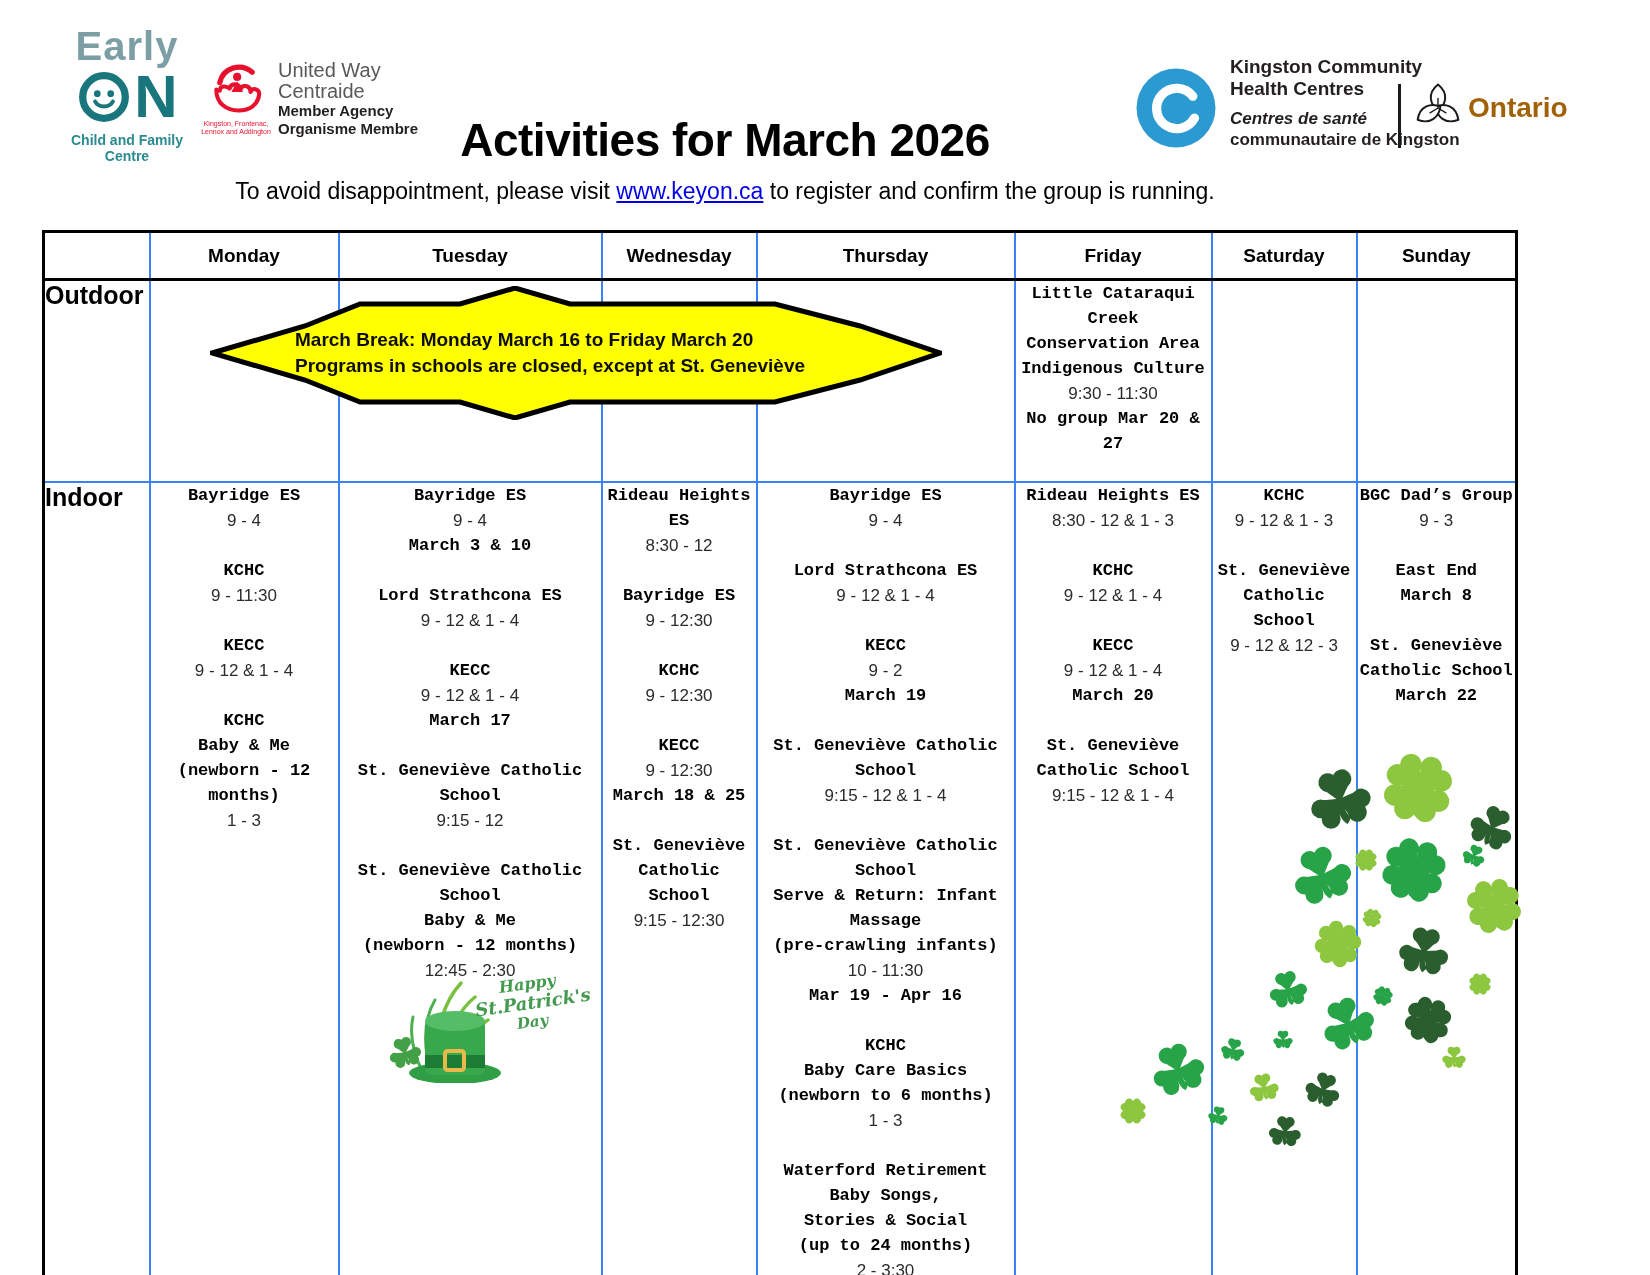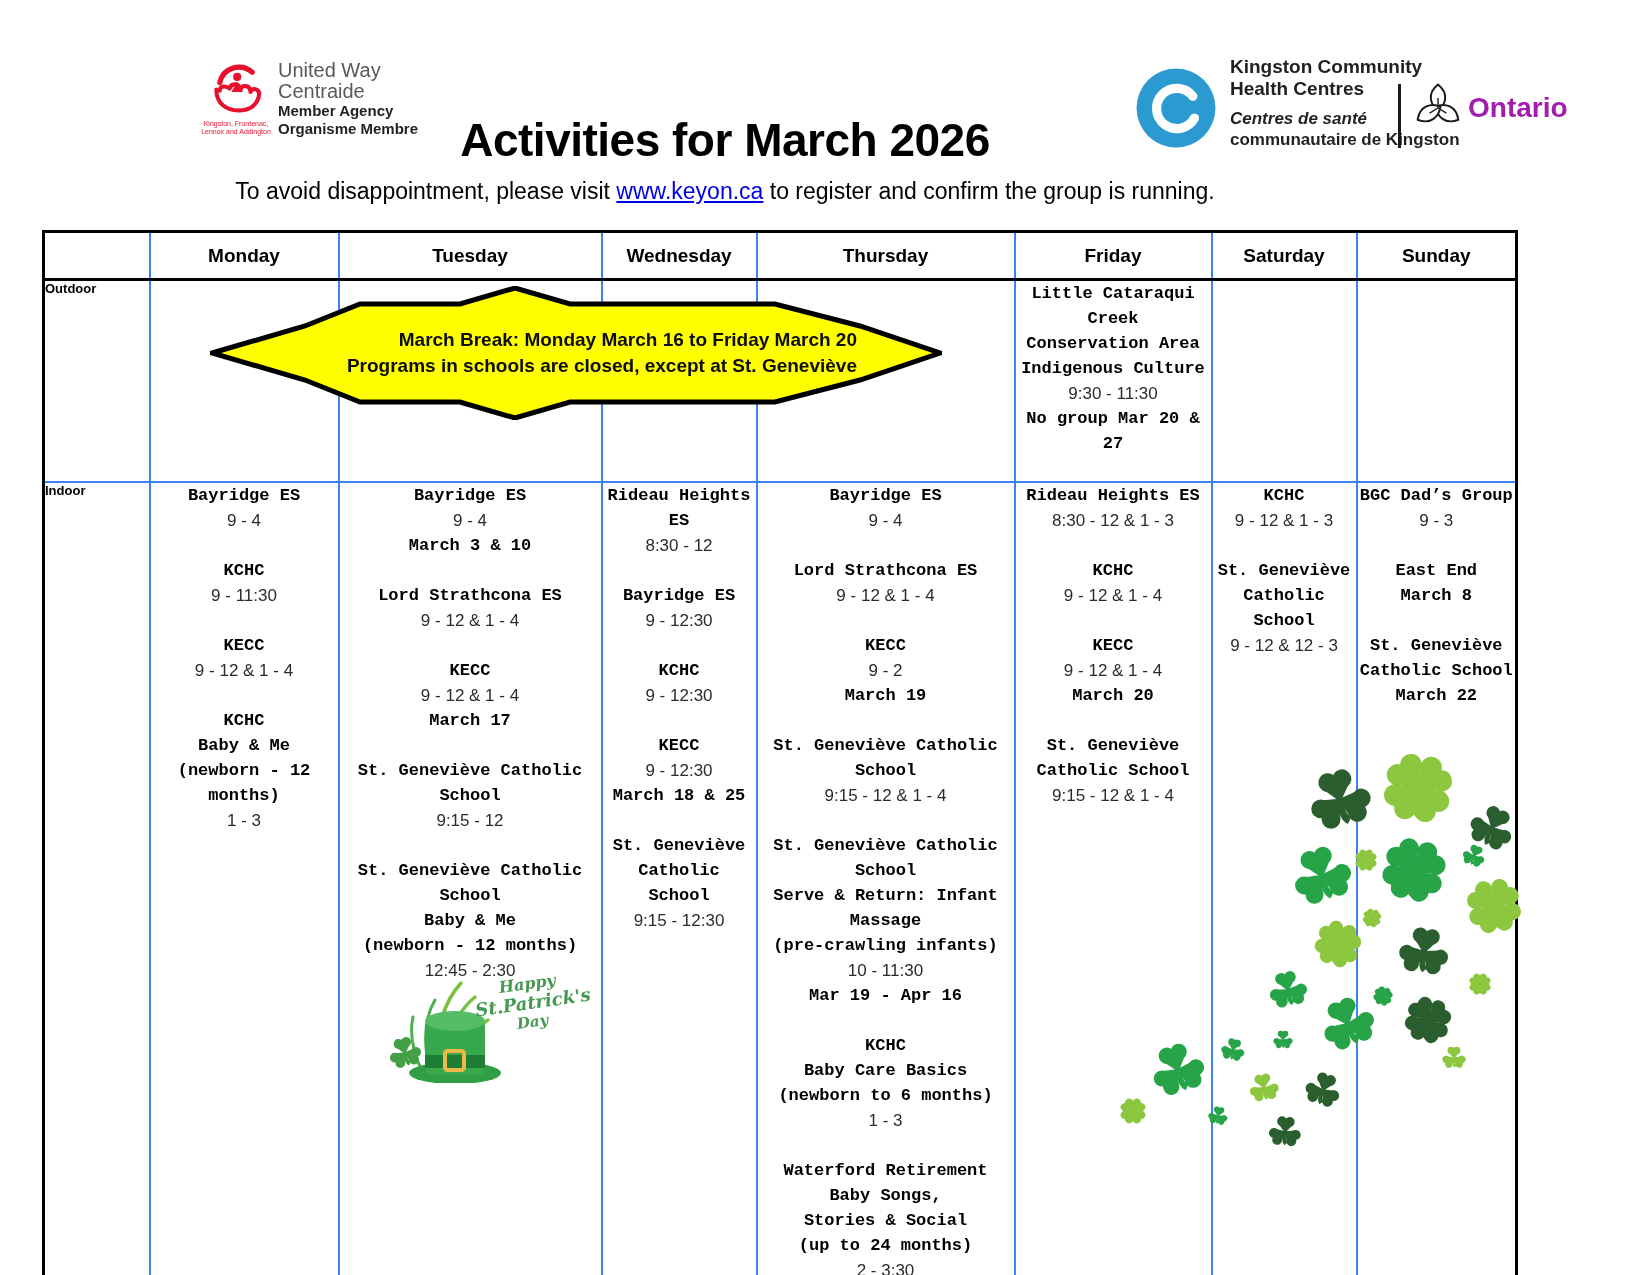--- a/index.html
+++ b/index.html
@@ -26,39 +26,39 @@
   #subtitle{font-size:23px;margin-top:10px;color:#000;}
   #subtitle a{color:#0000e8;text-decoration:underline;}
 
   #kchc{left:1134px;top:52px;display:flex;align-items:flex-end;}
   #kchc .txt{margin-left:12px;padding-top:4px;}
   #kchc .en{font-size:19px;font-weight:700;color:#231f20;line-height:22px;}
   #kchc .fr{font-size:17px;font-weight:600;color:#231f20;line-height:21px;}
   #kchc .fr1{margin-top:8px;font-style:italic;}
   #hdr-divider{left:1398px;top:84px;height:64px;width:0;border-left:3px solid #1a1a1a;}
   #ontario{left:1410px;top:80px;display:flex;align-items:center;}
-  #ontario .lbl{font-size:28px;font-weight:600;color:#a21caf;margin-left:2px;}
+  #ontario .lbl{font-size:28px;font-weight:600;color:#a16207;margin-left:2px;}
 
   
   .schedule-table{position:absolute;left:42px;top:230px;width:1473px;border-collapse:collapse;table-layout:fixed;border:3px solid #000;}
   .schedule-table th,.schedule-table td{border:2px solid #3b82f6;padding:0;vertical-align:top;background:transparent;}
   .schedule-table th{height:45px;font-size:19px;font-weight:700;text-align:center;vertical-align:middle;border-bottom:3px solid #000;}
-  .rowlabel{font-size:13px;font-weight:700;text-align:left;padding:12px 0 0 20px;}
+  .rowlabel{font-size:25px;font-weight:700;text-align:left;padding:12px 0 0 20px;}
   .cell{font-size:17px;line-height:25px;text-align:center;padding-top:11px;}
   .cell .entry{margin-bottom:25px;}
   .cell .ln{color:#2b2b2b;}
   .cell .ln.b{font-weight:700;color:#000;font-family:Liberation Mono, monospace;}
   tr.r-outdoor td{height:146px;}
   tr.r-indoor td{height:753px;}
 
   
   #banner{left:210px;top:286px;width:732px;height:134px;}
   #banner svg{position:absolute;left:0;top:0;}
   #banner .btxt{position:absolute;left:85px;right:85px;top:0;bottom:0;display:flex;flex-direction:column;
-    align-items:flex-end;justify-content:center;gap:4px;font-size:19px;font-weight:700;color:#0d0d0d;text-align:center;}
+    align-items:flex-start;justify-content:center;gap:4px;font-size:19px;font-weight:700;color:#0d0d0d;text-align:center;}
 
   
   #hat{left:383px;top:945px;width:210px;height:138px;overflow:hidden;}
   #hat .caption{position:absolute;left:92px;top:30px;width:110px;text-align:center;transform:rotate(-8deg);
     color:#459a4f;font-family:"DejaVu Serif",serif;font-style:italic;font-weight:600;line-height:1.15;}
   #hat .c1{font-size:16px;} #hat .c2{font-size:18px;} #hat .c3{font-size:15px;}
   #shamrocks{left:1050px;top:728px;}
 </style>
 </head>
 <body>
@@ -81,20 +81,33 @@
         <use href="#shleaf" transform="rotate(135)"></use>
       <use href="#shleaf" transform="rotate(225)"></use>
         <use href="#shleaf" transform="rotate(315)"></use>
       <path d="M-2,-1 C-2,8 -7,15 1,24 C3.5,22 5,20 6,18 C0.5,13 3,5 3.5,-1 Z"></path>
     </g>
   </defs>
 </svg>
 
 <div id="page">
 
+  <div id="earlyon" class="abs">
+    <div class="w1">Early</div>
+    <div class="onrow">
+      <svg viewBox="0 0 100 100" width="56" height="56">
+        <circle cx="50" cy="50" r="38" fill="none" stroke="#19767c" stroke-width="13"></circle>
+        <circle cx="38" cy="44" r="6" fill="#19767c"></circle>
+          <circle cx="62" cy="44" r="6" fill="#19767c"></circle>
+        <path d="M34,58 C40,70 60,70 66,58" fill="none" stroke="#19767c" stroke-width="7" stroke-linecap="round"></path>
+      </svg>
+      <span class="n">N</span>
+    </div>
+    <div class="tag">Child and Family Centre</div>
+  </div>
 
   <div id="uw" class="abs">
     <div class="iconcol">
       <svg viewBox="0 0 100 100" width="58" height="58">
         <path d="M22,46 A34,34 0 0 1 78,28" fill="none" stroke="#e8112d" stroke-width="9" stroke-linecap="round"></path>
         <circle cx="52" cy="36" r="7" fill="#e8112d"></circle>
         <path d="M52,44 L42,62 L62,62 Z" fill="#e8112d"></path>
         <path d="M16,58 C16,82 34,94 54,94 C74,94 88,84 90,66 C90,56 78,54 75,62 M75,60 C73,50 60,49 58,58 M58,56 C53,46 41,47 39,56 M39,56 C32,50 22,52 22,60" fill="none" stroke="#e8112d" stroke-width="7" stroke-linecap="round"></path>
       </svg>
       <div class="region">

